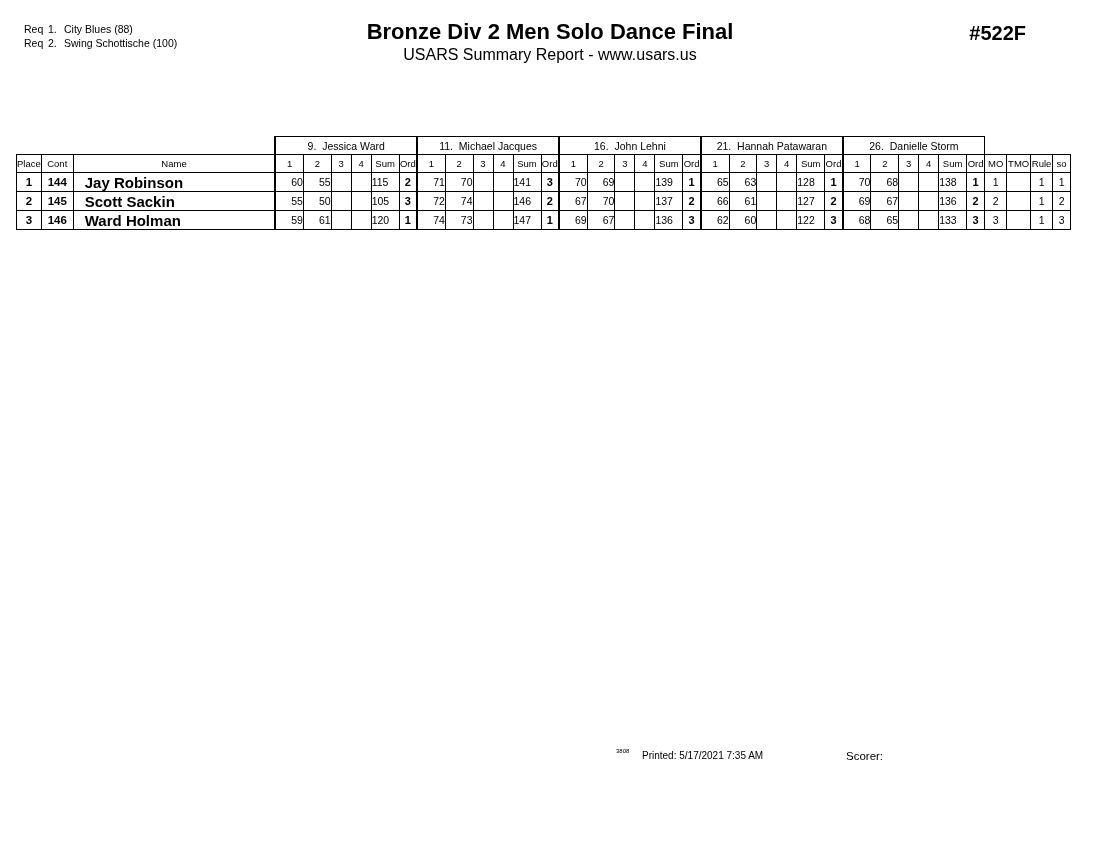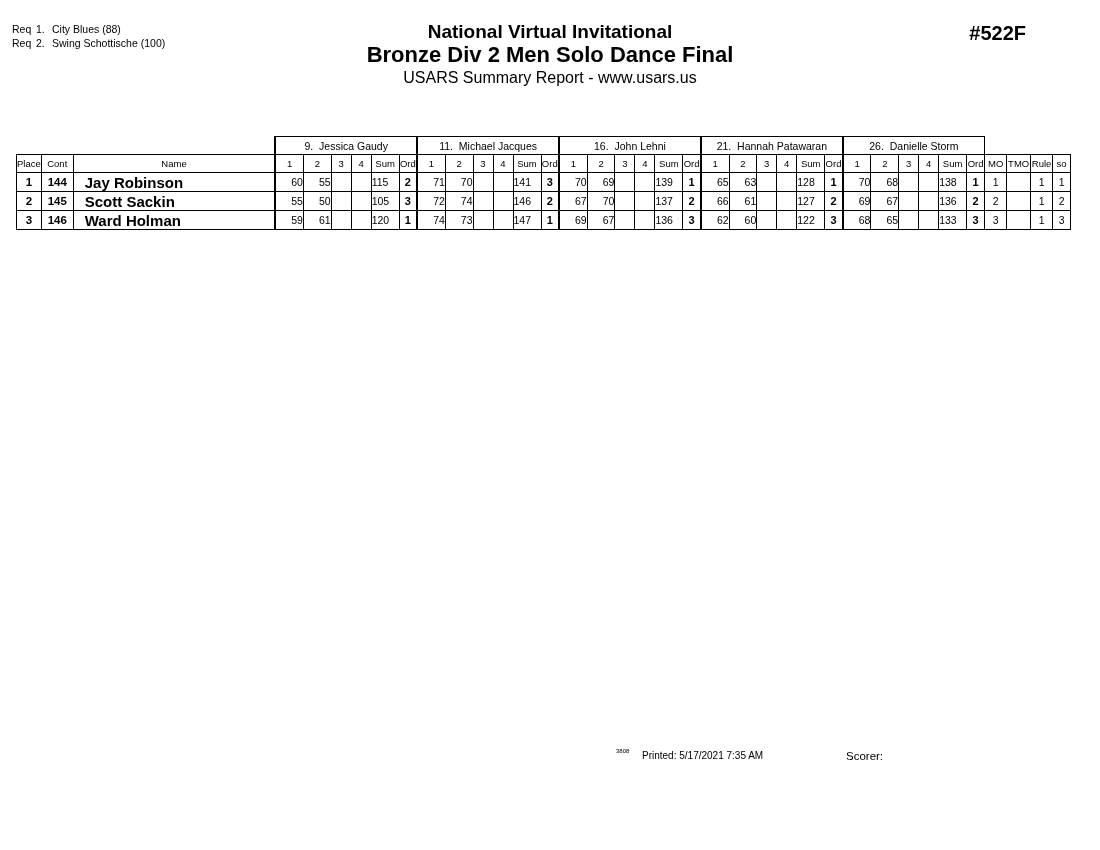--- a/index.html
+++ b/index.html
@@ -27,20 +27,21 @@
     top: 22px;
     font-size: 10.5px;
     line-height: 14px;
   }
   .req-line {
     white-space: nowrap;
   }
   .req-line .req-lbl {
     display: inline-block;
     width: 24px;
+    margin-left: 12px;
   }
   .req-line .req-num {
     display: inline-block;
     width: 16px;
   }
   
   .header {
     position: absolute;
     left: 0;
     top: 20px;
@@ -175,37 +176,36 @@
   <div class="req-block">
     <div class="req-line">
       <span class="req-lbl">Req</span><span class="req-num">1.</span><span>City Blues (88)</span>
     </div>
     <div class="req-line">
       <span class="req-lbl">Req</span><span class="req-num">2.</span><span>Swing Schottische (100)</span>
     </div>
   </div>
 
   <div class="header">
-    <div class="title1">National Virtual Invitational</div>
     <div class="title3">Bronze Div 2 Men Solo Dance Final</div>
     <div class="title4">USARS Summary Report - www.usars.us</div>
   </div>
   <div class="event-code">#522F</div>
 
   <div class="table-wrap">
     <table class="score">
 
       <tbody>
           <tr>
         <td class="noborder col-place"></td>
         <td class="noborder col-cont"></td>
         <td class="noborder col-name"></td>
 
         <td class="judge-name judge-sep" colspan="6">
-          <span>9.</span>&nbsp;&nbsp;<span>Jessica Gaudy</span>
+          <span>9.</span>&nbsp;&nbsp;<span>Jessica Ward</span>
         </td>
         <td class="judge-name judge-sep" colspan="6">
           <span>11.</span>&nbsp;&nbsp;<span>Michael Jacques</span>
         </td>
         <td class="judge-name judge-sep" colspan="6">
           <span>16.</span>&nbsp;&nbsp;<span>John Lehni</span>
         </td>
         <td class="judge-name judge-sep" colspan="6">
           <span>21.</span>&nbsp;&nbsp;<span>Hannah Patawaran</span>
         </td>

